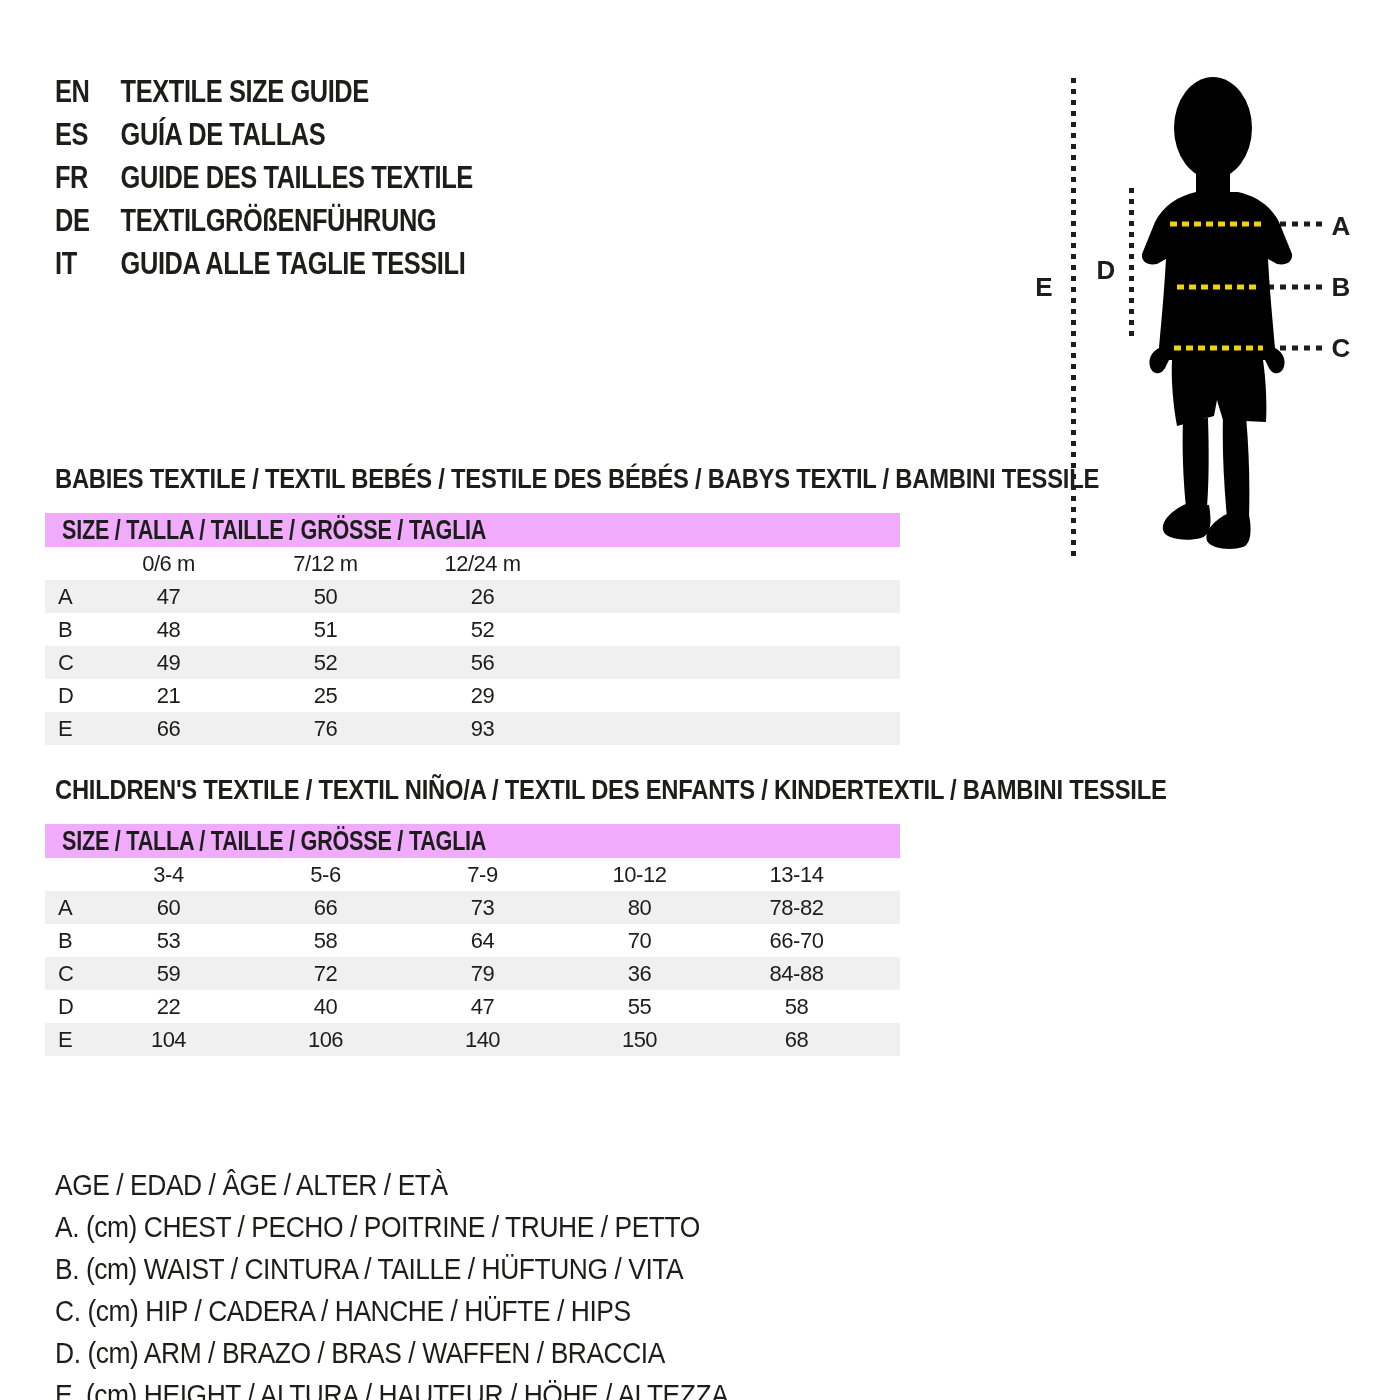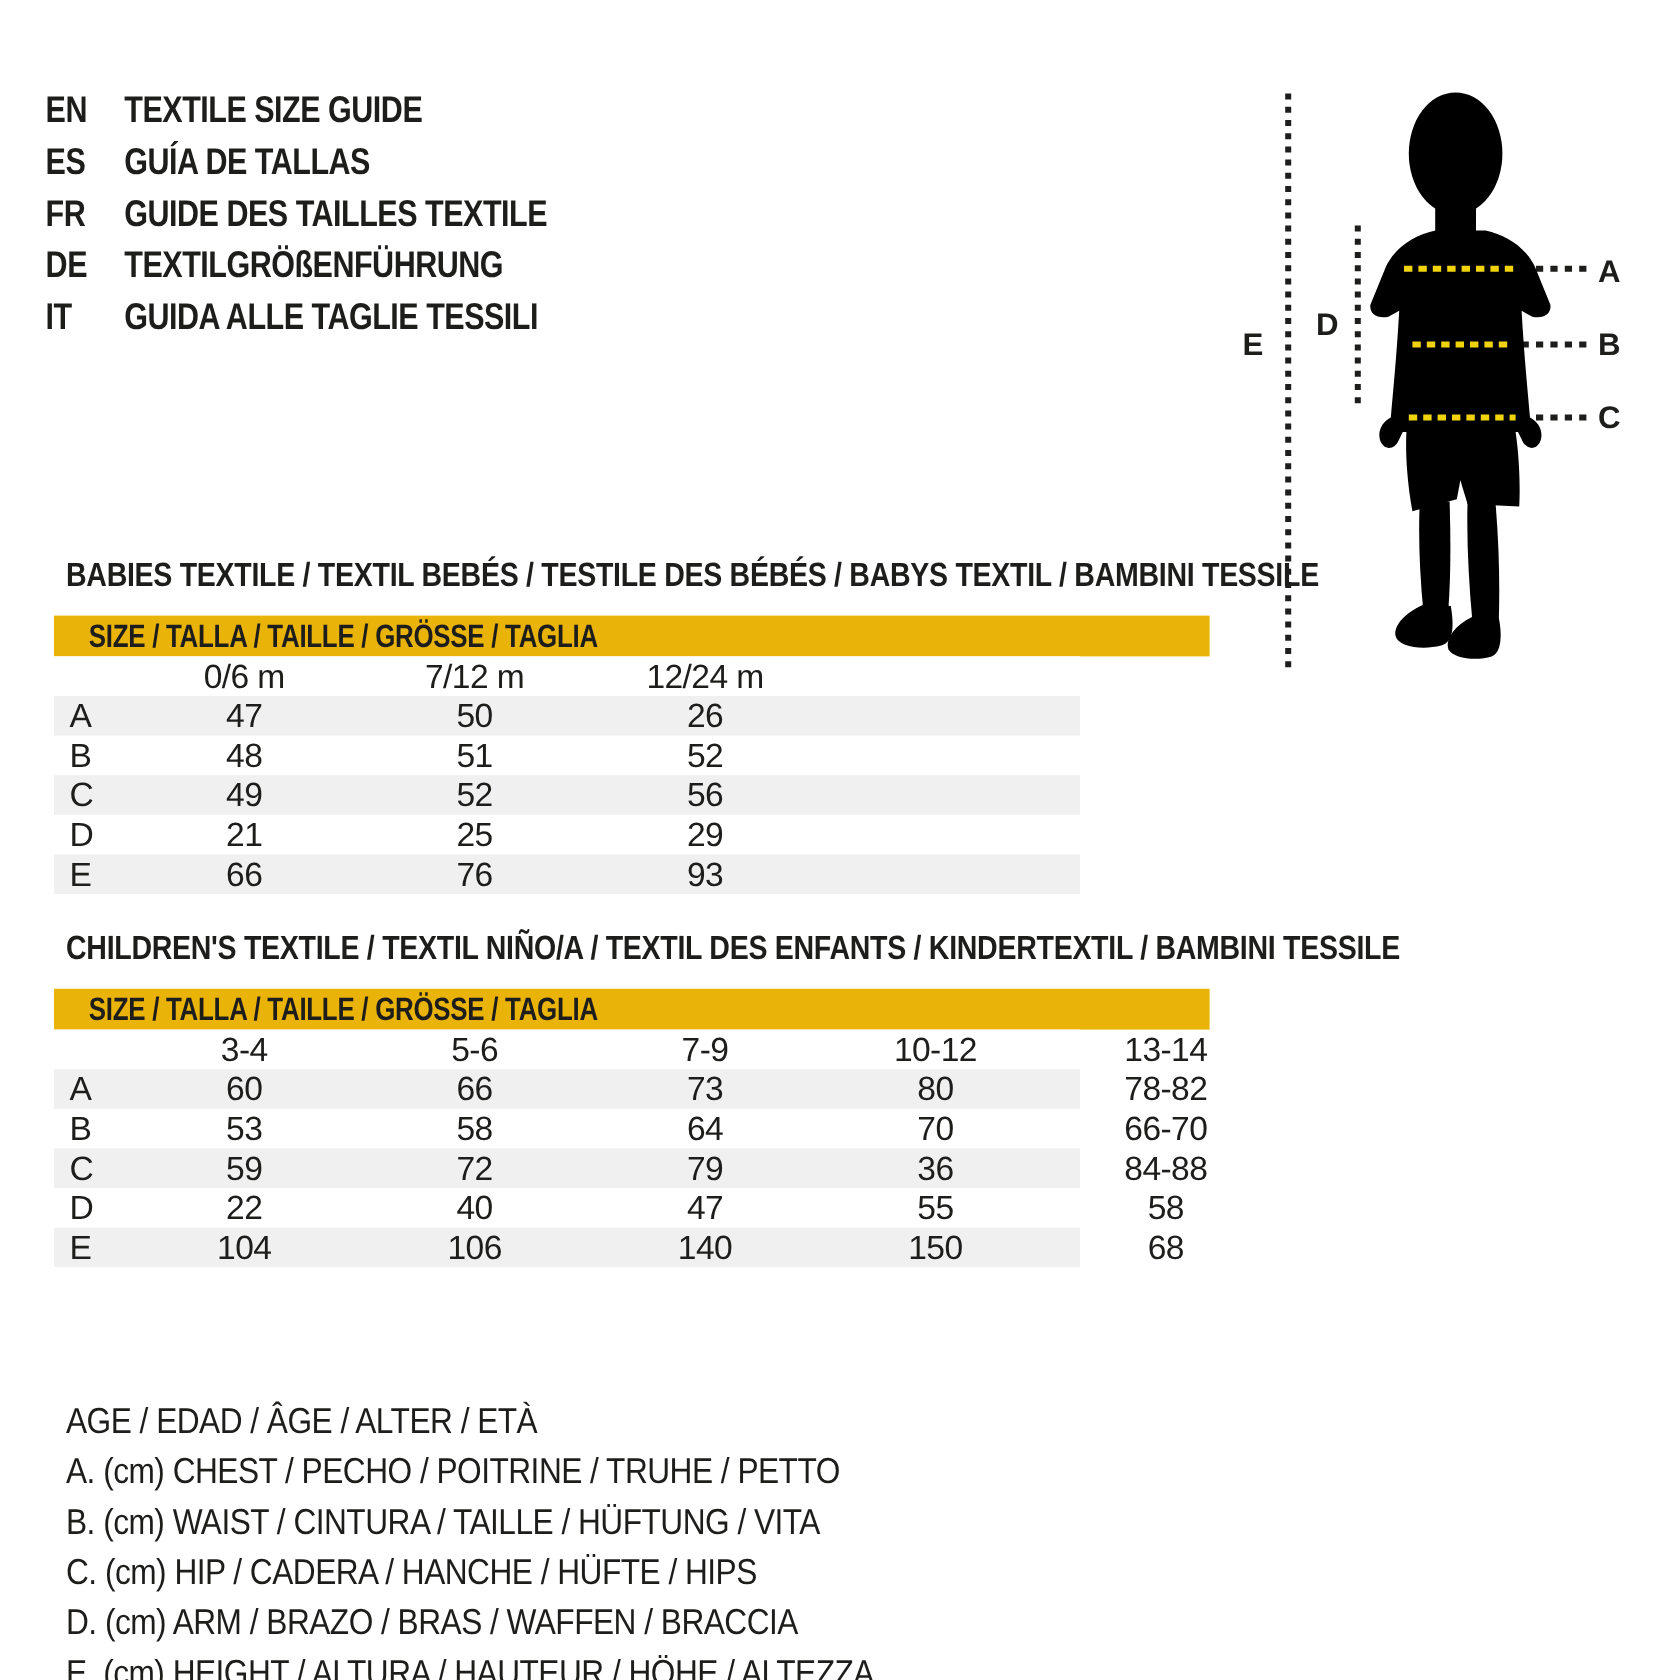--- a/index.html
+++ b/index.html
@@ -1,21 +1,21 @@
 <!DOCTYPE html>
 <html><head>
 <meta charset="utf-8">
 <style>
   * { margin:0; padding:0; box-sizing:border-box; }
   html,body { background:#ffffff; }
   body { font-family:"Liberation Sans", sans-serif; color:#1d1d1b; }
   .canvas { position:relative; width:1400px; height:1400px; background:#ffffff; overflow:hidden; }
 
   
-  .lang-block { position:absolute; left:38px; top:70px; }
+  .lang-block { position:absolute; left:55px; top:70px; }
   .lang-row { display:flex; align-items:center; height:43px; font-size:31px; font-weight:700;
               letter-spacing:-0.5px; white-space:nowrap; transform:scaleX(0.82); transform-origin:0 50%; }
   .lang-code { display:inline-block; width:80px; }
 
   
   .figure { position:absolute; left:1020px; top:60px; width:360px; height:520px; }
   .figure svg { position:absolute; left:0; top:0; }
   .m-label { position:absolute; font-size:26px; font-weight:700; text-align:center; line-height:32px; }
   .lbl-a { left:304px; top:150px; width:34px; }
   .lbl-b { left:304px; top:211px; width:34px; }
@@ -26,25 +26,25 @@
   
   .section-title { position:absolute; left:55px; font-size:28px; font-weight:700; letter-spacing:-0.3px;
                    white-space:nowrap; line-height:30px; transform:scaleX(0.85); transform-origin:0 50%; }
   .babies-title   { top:464px; }
   .children-title { top:775px; }
 
   
   .size-table { position:absolute; left:45px; width:855px; }
   .babies-table   { top:513px; }
   .children-table { top:824px; }
-  .size-bar { width:963px; height:34px; background:#eab308; display:flex; align-items:center; padding-left:29px; }
+  .size-bar { width:855px; height:34px; background:#f0abfc; display:flex; align-items:center; padding-left:17px; }
   .size-bar span { font-size:27px; font-weight:700; letter-spacing:-0.3px; white-space:nowrap;
                    transform:scaleX(0.8); transform-origin:0 50%; }
   .t-row { display:grid; grid-template-columns:45px 157px 157px 157px 157px 157px; height:33px; align-items:center;
-           font-size:28px; letter-spacing:-0.5px;gap:35px; }
+           font-size:22px; letter-spacing:-0.5px; }
   .t-row .cell { text-align:center; }
   .t-row .rlabel { text-align:left; padding-left:13px; }
   .stripe { background:#f0f0f1; }
   .colhead { background:#ffffff; }
 
   
   .legend { position:absolute; left:55px; top:1164px; }
   .legend-line { height:42px; display:flex; align-items:center; font-size:30px; letter-spacing:-0.5px;
                  white-space:nowrap; transform:scaleX(0.88); transform-origin:0 50%; }
 </style>

